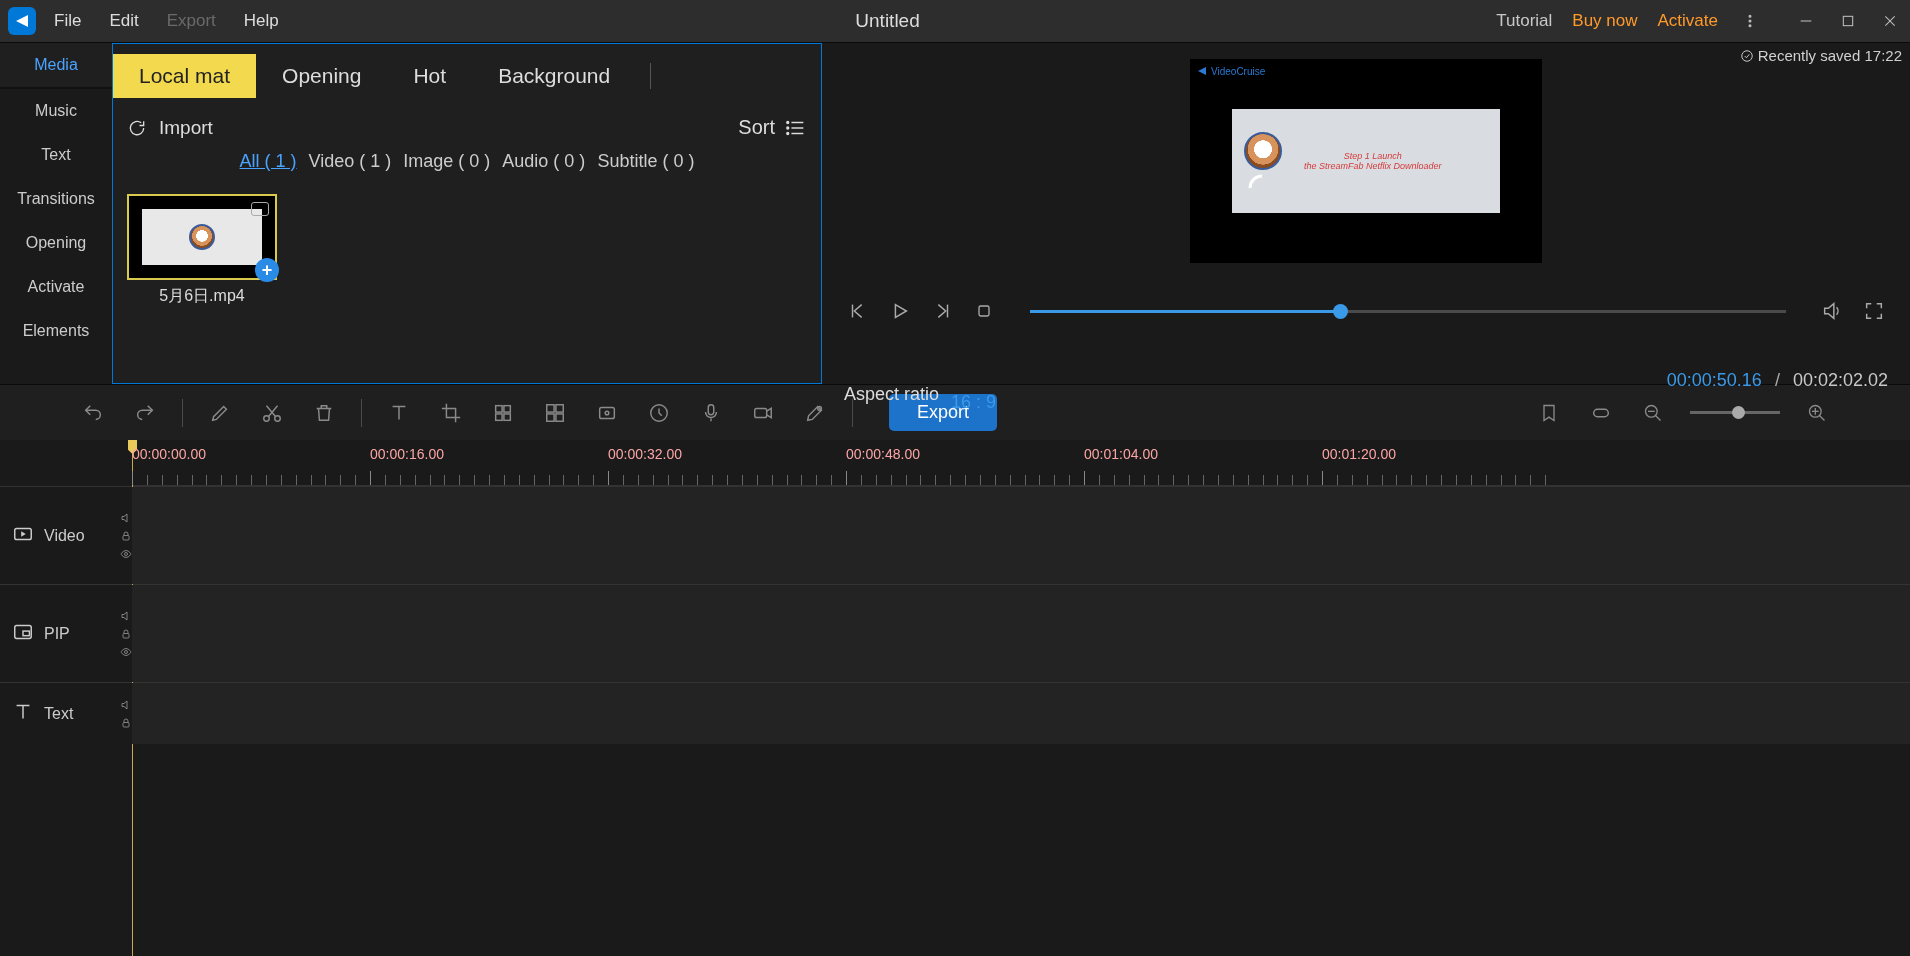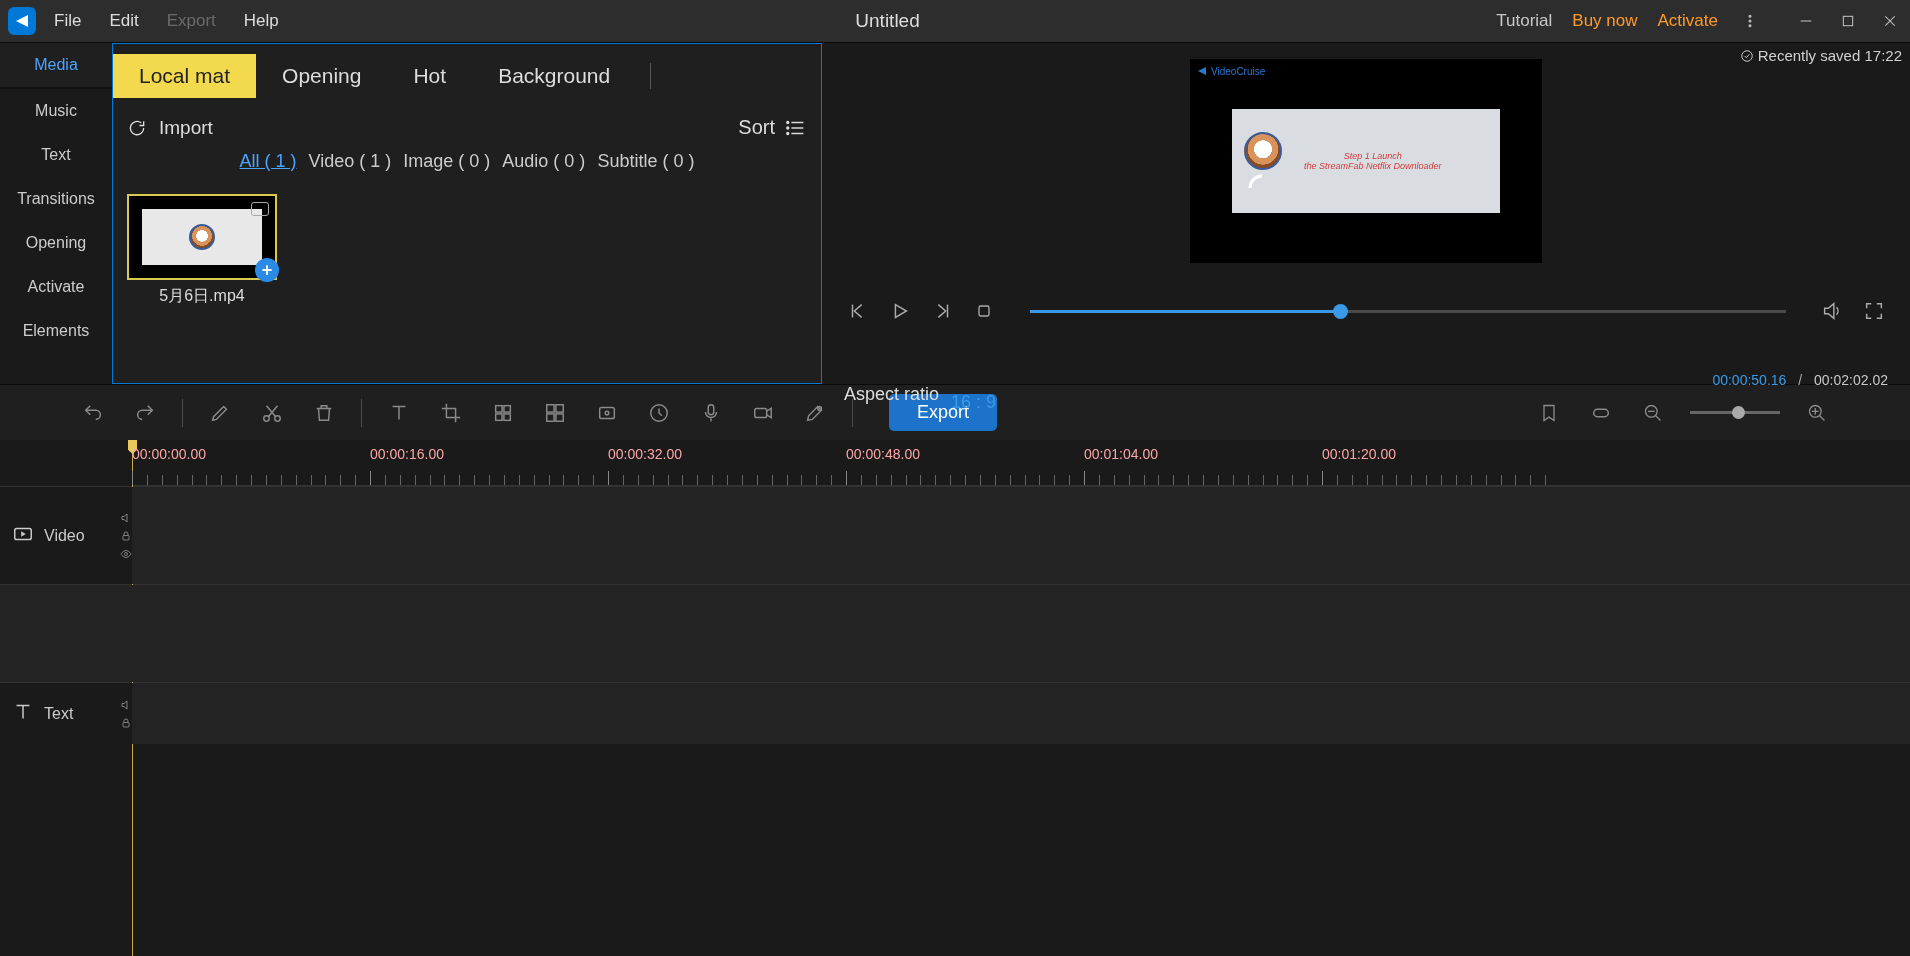--- a/index.html
+++ b/index.html
@@ -60,21 +60,21 @@
 
 .play-controls { display: flex; align-items: center; gap: 14px; margin-top: 34px; }
 .pc-btn { width: 28px; height: 28px; display: flex; align-items: center; justify-content: center; color: #aaa; }
 .progress-track { flex: 1; height: 3px; background: #4a4a4a; position: relative; margin: 0 18px; }
 .progress-fill { position: absolute; left: 0; top: 0; bottom: 0; background: #3a9ae8; }
 .progress-knob { position: absolute; top: -6px; width: 15px; height: 15px; border-radius: 50%; background: #3a9ae8; margin-left: -7px; }
 
 .aspect-row { display: flex; align-items: center; margin-top: 22px; font-size: 18px; }
 .aspect-label { color: #ddd; margin-right: 12px; margin-top: 28px; }
 .aspect-value { color: #3a9ae8; margin-top: 45px; }
-.time-display { margin-left: auto; font-size: 14px; }
+.time-display { margin-left: auto; font-size: 18px; }
 .time-current { color: #3a9ae8; }
 .time-sep { color: #aaa; margin: 0 8px; }
 
 
 .toolbar { height: 56px; background: #1f1f1f; display: flex; align-items: center; padding: 0 78px; gap: 22px; border-top: 1px solid #0a0a0a; }
 .tb-btn { width: 30px; height: 30px; display: flex; align-items: center; justify-content: center; color: #8a8a8a; }
 .tb-sep { width: 1px; height: 28px; background: #4a4a4a; }
 .export-btn { padding: 8px 28px; background: #1d73c9; color: #fff; border-radius: 5px; font-size: 18px; cursor: pointer; margin-left: 14px; }
 .tb-right { margin-left: auto; display: flex; align-items: center; gap: 22px; }
 .zoom-track { width: 90px; height: 3px; background: #666; position: relative; }
@@ -532,20 +532,40 @@
             </svg>
             <svg class="tiny-icon" width="12" height="12" viewBox="0 0 24 24">
               <circle cx="12" cy="12" r="3"></circle>
               <path d="M2 12s4-7 10-7 10 7 10 7-4 7-10 7S2 12 2 12z"></path>
             </svg>
           </div>
         </div>
         <div class="track-content"></div>
       </div>
       <div class="track">
+        <div class="track-header">
+          <span><svg width="22" height="22" viewBox="0 0 24 24">
+              <rect x="3" y="5" width="18" height="14" rx="2"></rect>
+              <rect x="12" y="11" width="7" height="5"></rect>
+            </svg></span>
+          <span>PIP</span>
+          <div style="margin-left:auto;display:flex;flex-direction:column;gap:6px;align-items:center;">
+            <svg class="tiny-icon" width="12" height="12" viewBox="0 0 24 24">
+              <path d="M4 9v6h4l6 5V4l-6 5H4z"></path>
+            </svg>
+            <svg class="tiny-icon" width="12" height="12" viewBox="0 0 24 24">
+              <rect x="6" y="11" width="12" height="9" rx="2"></rect>
+              <path d="M8 11V8a4 4 0 0 1 8 0v3"></path>
+            </svg>
+            <svg class="tiny-icon" width="12" height="12" viewBox="0 0 24 24">
+              <circle cx="12" cy="12" r="3"></circle>
+              <path d="M2 12s4-7 10-7 10 7 10 7-4 7-10 7S2 12 2 12z"></path>
+            </svg>
+          </div>
+        </div>
         <div class="track-content"></div>
       </div>
       <div class="track short">
         <div class="track-header">
           <span><svg width="22" height="22" viewBox="0 0 24 24">
               <path d="M5 5h14M12 5v14"></path>
             </svg></span>
           <span>Text</span>
           <div style="margin-left:auto;display:flex;flex-direction:column;gap:6px;align-items:center;">
             <svg class="tiny-icon" width="12" height="12" viewBox="0 0 24 24">

